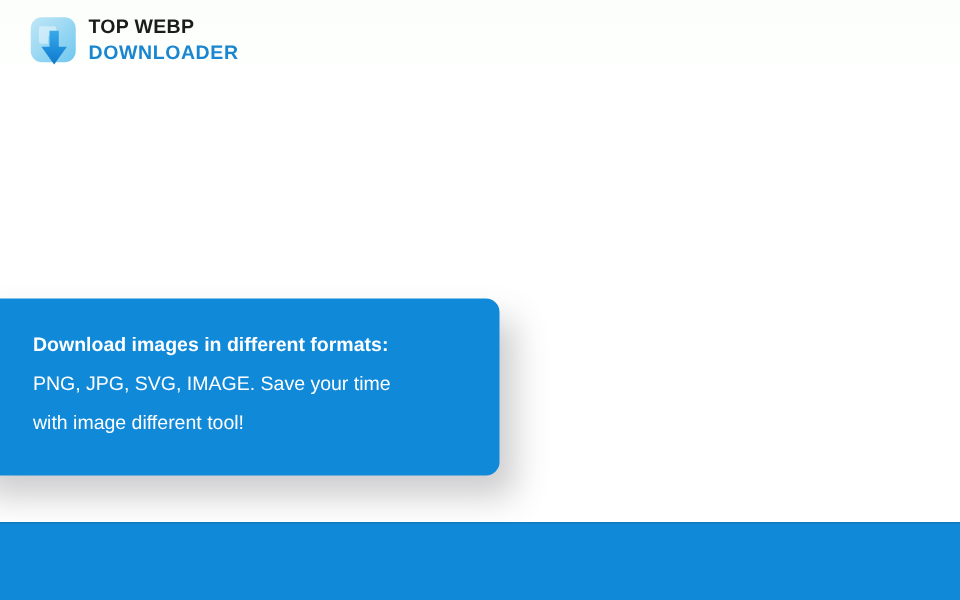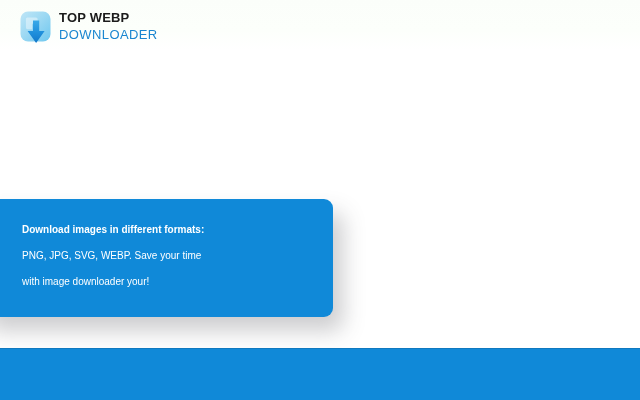--- a/index.html
+++ b/index.html
@@ -74,21 +74,21 @@
   }
   .brand-line1 {
     font-size: 13px;
     font-weight: bold;
     letter-spacing: 0.2px;
     color: #1b1b1b;
     line-height: 14px;
   }
   .brand-line2 {
     font-size: 13px;
-    font-weight: normal;
+    font-weight: bold;
     letter-spacing: 0.4px;
     color: #1a86d0;
     line-height: 15px;
     margin-top: 2px;
   }
 
   
   .promo-card {
     position: absolute;
     left: -22px;
@@ -97,21 +97,21 @@
     height: 118px;
     background: #1089d8;
     border-radius: 9px;
     box-shadow: 10px 14px 22px rgba(60, 60, 70, 0.26);
     box-sizing: border-box;
     padding: 18px 22px 16px 44px;
   }
 
   .promo-line {
     color: #ffffff;
-    font-size: 10px;
+    font-size: 13px;
     line-height: 26px;
     white-space: nowrap;
   }
   .promo-line.is-strong {
     font-weight: bold;
   }
 
   
   .footer-band {
     position: absolute;
@@ -157,19 +157,19 @@
       <span class="brand-words">
         <span class="brand-line1">TOP WEBP</span>
         <span class="brand-line2">DOWNLOADER</span>
       </span>
 
     </a>
   </header>
 
   <section class="promo-card">
     <div class="promo-line is-strong">Download images in different formats:</div>
-    <div class="promo-line">PNG, JPG, SVG, WEBP. Save your time</div>
-    <div class="promo-line">with image downloader your!</div>
+    <div class="promo-line">PNG, JPG, SVG, IMAGE. Save your time</div>
+    <div class="promo-line">with image different tool!</div>
   </section>
 
   <footer class="footer-band"></footer>
 
 </div>
 
 </body></html>

